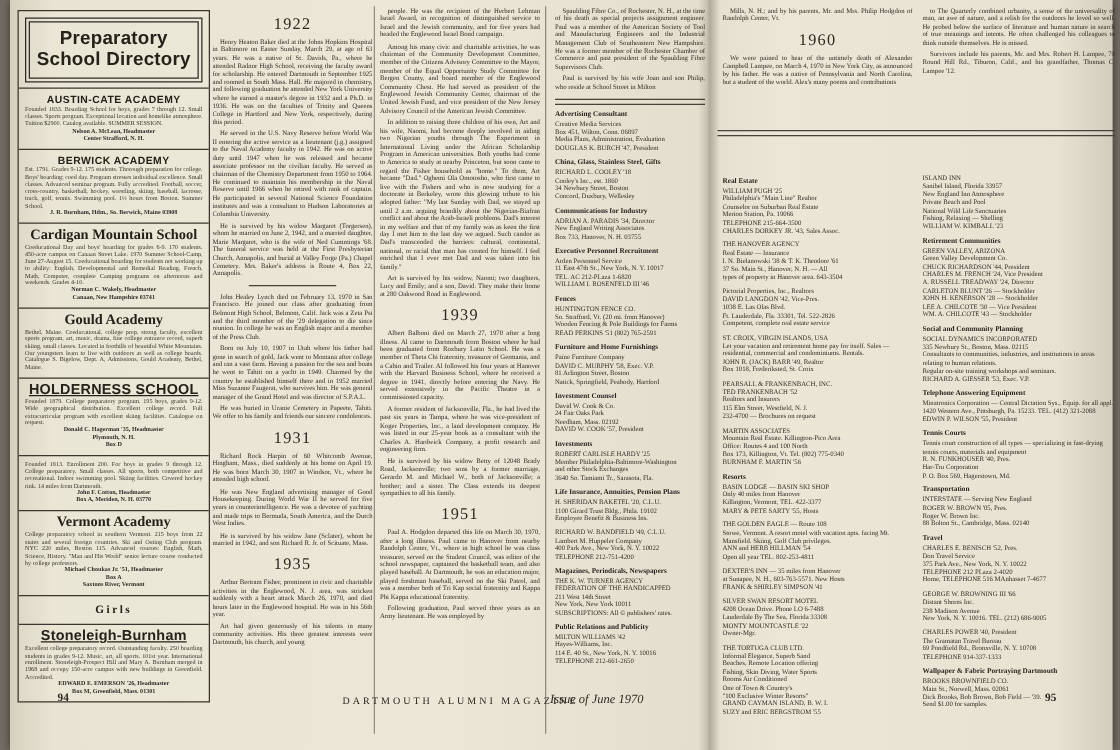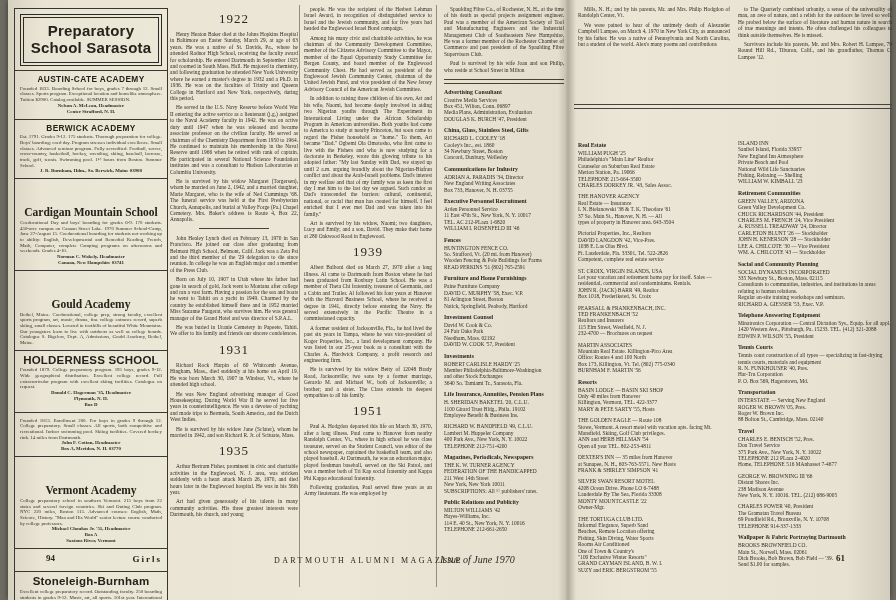--- a/index.html
+++ b/index.html
@@ -14,24 +14,24 @@
   .col{position:absolute;top:6px;height:584px;overflow:hidden;}
   .colbox{position:absolute;overflow:hidden;}
   
   .directory{position:absolute;left:6px;top:8px;width:152px;border:1px solid #38352c;background:rgba(255,252,240,.12);}
   .dir-title-box{margin:5px 5px 4px;border:4px double #2c2a23;padding:5px 2px 6px;}
   .dir-title{font-family:"Liberation Sans",sans-serif;font-weight:700;font-size:15px;line-height:16.5px;text-align:center;color:#242219;letter-spacing:.2px;}
   .school{padding:3px 5px 4px;}
   .school + .school, .schools > .school:first-child{border-top:1px solid #3a372e;}
   .school-name{text-align:center;color:#242219;margin-bottom:1px;}
   .h-sans{font-family:"Liberation Sans",sans-serif;font-weight:700;font-size:8.3px;letter-spacing:.4px;}
-  .h-sans-big{font-family:"Liberation Sans",sans-serif;font-weight:700;font-size:11.5px;letter-spacing:.2px;}
-  .h-serif-big{font-family:"Liberation Serif",serif;font-weight:700;font-size:11.5px;margin-top:24px;}
+  .h-sans-big{font-family:"Liberation Sans",sans-serif;font-weight:700;font-size:11.5px;letter-spacing:.2px;text-decoration:underline;}
+  .h-serif-big{font-family:"Liberation Serif",serif;font-weight:700;font-size:11.5px;}
   .h-sans-light{font-family:"Liberation Sans",sans-serif;font-weight:700;font-size:9.5px;letter-spacing:1.2px;}
-  .h-girls{font-family:"Liberation Serif",serif;font-weight:700;font-size:9px;letter-spacing:2px;padding:2px 0;text-align:right;}
+  .h-girls{font-family:"Liberation Serif",serif;font-weight:700;font-size:9px;letter-spacing:2px;padding:2px 0;}
   .school-body{font-size:4.9px;line-height:5.7px;text-align:justify;color:#35322a;margin-top:1.5px;}
   .school-credit{font-size:4.9px;line-height:6px;font-weight:700;text-align:center;color:#2e2b24;}
   
   .para{margin:0 0 3px;font-size:5.4px;line-height:6.4px;text-align:justify;text-indent:6px;color:#302d26;}
   .year-head{font-size:13px;text-align:center;letter-spacing:1px;margin:5px 0 4px;color:#2b2821;}
   .divider{width:70px;border-top:1px solid #45423a;margin:5px auto 6px;}
   
   .reg-block{margin-bottom:5px;}
   .reg-cat{font-weight:700;font-size:5.8px;line-height:7px;margin:2px 0 1px;color:#29261f;}
   .reg-line{font-size:5.4px;line-height:6.4px;color:#312e27;}
@@ -48,21 +48,21 @@
 <body>
 
 <div class="scan">
   <div class="paper">
     <div class="vrule" style="left:291px"></div>
     <div class="vrule" style="left:428px"></div>
     <div class="gutter"></div>
 
     <aside class="directory">
       <div class="dir-title-box">
-        <div class="dir-title">Preparatory School Sarasota</div>
+        <div class="dir-title">Preparatory School Directory</div>
       </div>
       <div class="schools">
           <div class="school">
             <div class="school-name h-sans">AUSTIN-CATE ACADEMY</div>
             <div class="school-body">Founded 1833. Boarding School for boys, grades 7 through 12. Small classes. Sports program. Exceptional location and homelike atmosphere. Tuition $2900. Catalog available. SUMMER SESSION.</div>
             <div class="school-credit">Nelson A. McLean, Headmaster</div>
             <div class="school-credit">Center Strafford, N. H.</div>
           </div>
           <div class="school">
             <div class="school-name h-sans">BERWICK ACADEMY</div>
@@ -228,20 +228,21 @@
             <div class="reg-line">MILTON WILLIAMS '42</div>
             <div class="reg-line">Hayes-Williams, Inc.</div>
             <div class="reg-line">114 E. 40 St., New York, N. Y. 10016</div>
             <div class="reg-line">TELEPHONE 212-661-2650</div>
           </div>
         </div>
     </section>
 
     <div class="obit colbox" style="left:570px;top:6px;width:152px;height:97px">
         <p class="para">Mills, N. H.; and by his parents, Mr. and Mrs. Philip Hodgdon of Randolph Center, Vt.</p>
+        <div class="year-head">1960</div>
         <p class="para">We were pained to hear of the untimely death of Alexander Campbell Lampee, on March 4, 1970 in New York City, as announced by his father. He was a native of Pennsylvania and North Carolina, but a student of the world. Alex's many poems and contributions</p>
       </div>
     <div class="obit colbox" style="left:730px;top:6px;width:154px;height:97px">
         <p class="para">to The Quarterly combined urbanity, a sense of the universality of man, an awe of nature, and a relish for the outdoors he loved so well. He probed below the surface of literature and human nature in search of true meanings and intents. He often challenged his colleagues to think outside themselves. He is missed.</p>
         <p class="para">Survivors include his parents, Mr. and Mrs. Robert H. Lampee, 79 Round Hill Rd., Tiburon, Calif., and his grandfather, Thomas C. Lampee '12.</p>
       </div>
 
     <div class="dbl-rule wideRule"></div>
 
     <div class="colbox" style="left:570px;top:140px;width:152px;height:452px">
@@ -399,15 +400,15 @@
           <div class="reg-line">BROOKS BROWNFIELD CO.</div>
           <div class="reg-line">Main St., Norwell, Mass. 02061</div>
           <div class="reg-line">Dick Brooks, Bob Brown, Bob Field — '39.</div>
           <div class="reg-line">Send $1.00 for samples.</div>
         </div>
       </div>
 
     <div class="pg-num" style="left:38px;top:553px">94</div>
     <div class="footer-mag" style="left:266px;top:556px">DARTMOUTH ALUMNI MAGAZINE</div>
     <div class="footer-issue" style="left:432px;top:554px">Issue of June 1970</div>
-    <div class="pg-num" style="left:828px;top:553px">61</div>
+    <div class="pg-num" style="left:828px;top:553px">95</div>
   </div>
 </div>
 
 </body></html>

